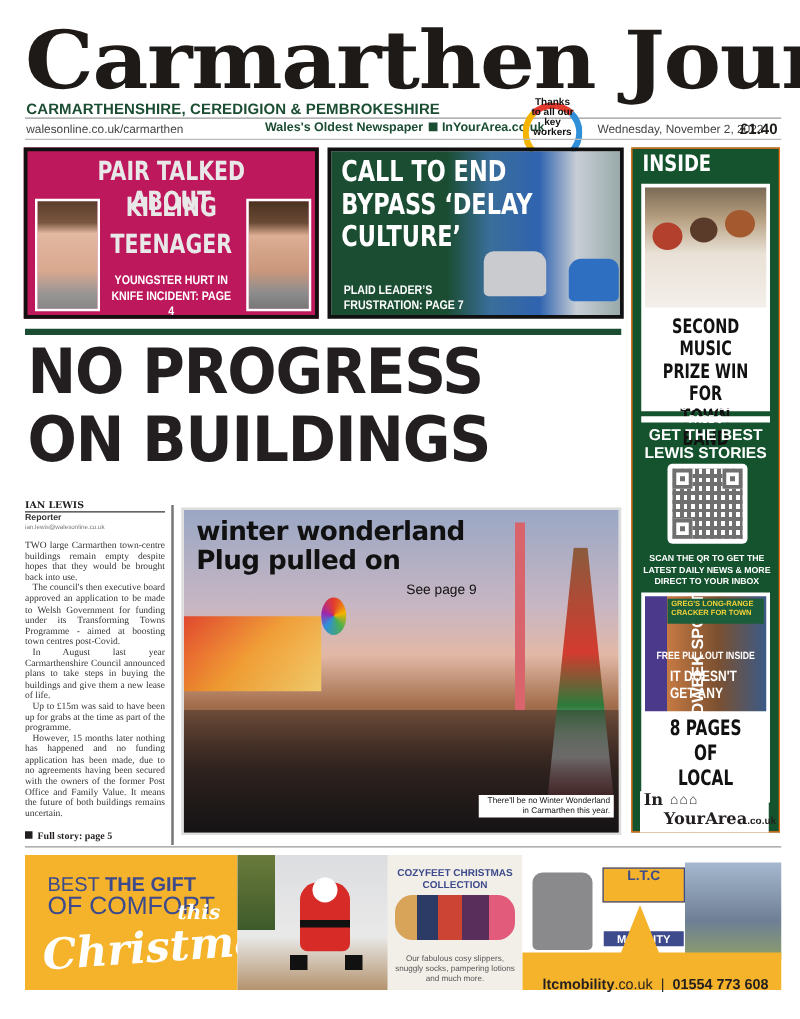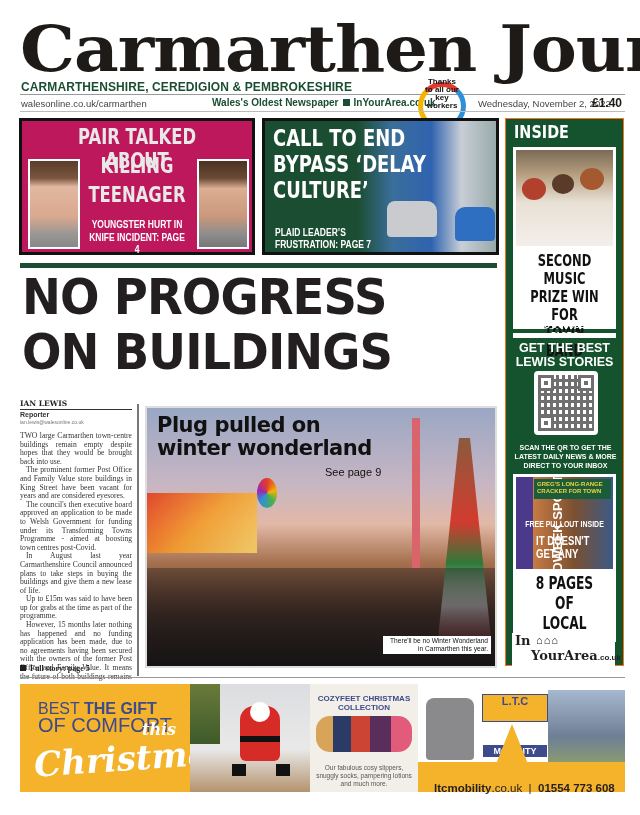--- a/index.html
+++ b/index.html
@@ -226,38 +226,37 @@
   <div>NO PROGRESS</div>
   <div>ON BUILDINGS</div>
 </div>
 
 <div class="abs byline">IAN LEWIS</div>
 <div class="abs byline-rule"></div>
 <div class="abs byrole">Reporter</div>
 <div class="abs byemail">ian.lewis@walesonline.co.uk</div>
 <div class="abs story">
   <p>TWO large Carmarthen town-centre buildings remain empty despite hopes that they would be brought back into use.</p>
-  <p>The prominent former Post Office and Family Value store buildings in King Street have been vacant for years and are considered eyesores.</p>
   <p>The council's then executive board approved an application to be made to Welsh Government for funding under its Transforming Towns Programme - aimed at boosting town centres post-Covid.</p>
   <p>In August last year Carmarthenshire Council announced plans to take steps in buying the buildings and give them a new lease of life.</p>
   <p>Up to £15m was said to have been up for grabs at the time as part of the programme.</p>
   <p>However, 15 months later nothing has happened and no funding application has been made, due to no agreements having been secured with the owners of the former Post Office and Family Value. It means the future of both buildings remains uncertain.</p>
 </div>
 <div class="abs col-rule"></div>
 <div class="abs fullstory"><span class="sq"></span><span>Full story: page 5</span></div>
 
 <div class="abs ww">
   <div class="stall"></div>
   <div class="lolly"></div>
   <div class="tower"></div>
   <div class="ride"></div>
   <div class="crowd"></div>
   <div class="head">
+    <div>winter wonderland</div>
     <div>Plug pulled on</div>
-    <div>winter wonderland</div>
   </div>
   <div class="see">See page 9</div>
   <div class="caption">
     <div>There'll be no Winter Wonderland</div>
     <div>in Carmarthen this year.</div>
   </div>
 </div>
 
 <div class="abs bottom-rule"></div>
 

